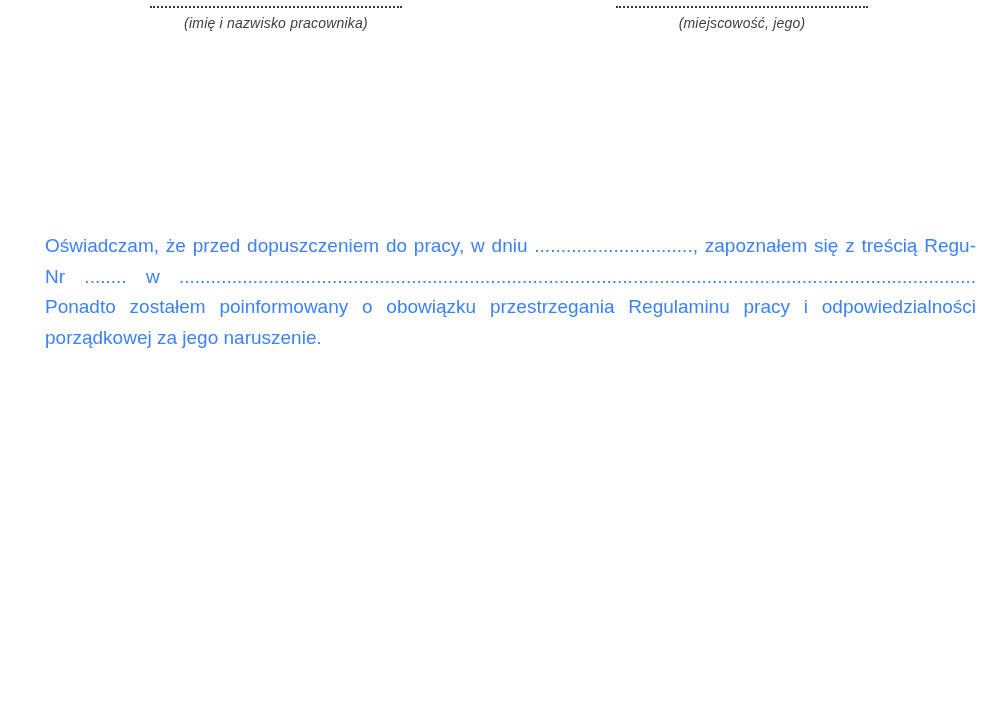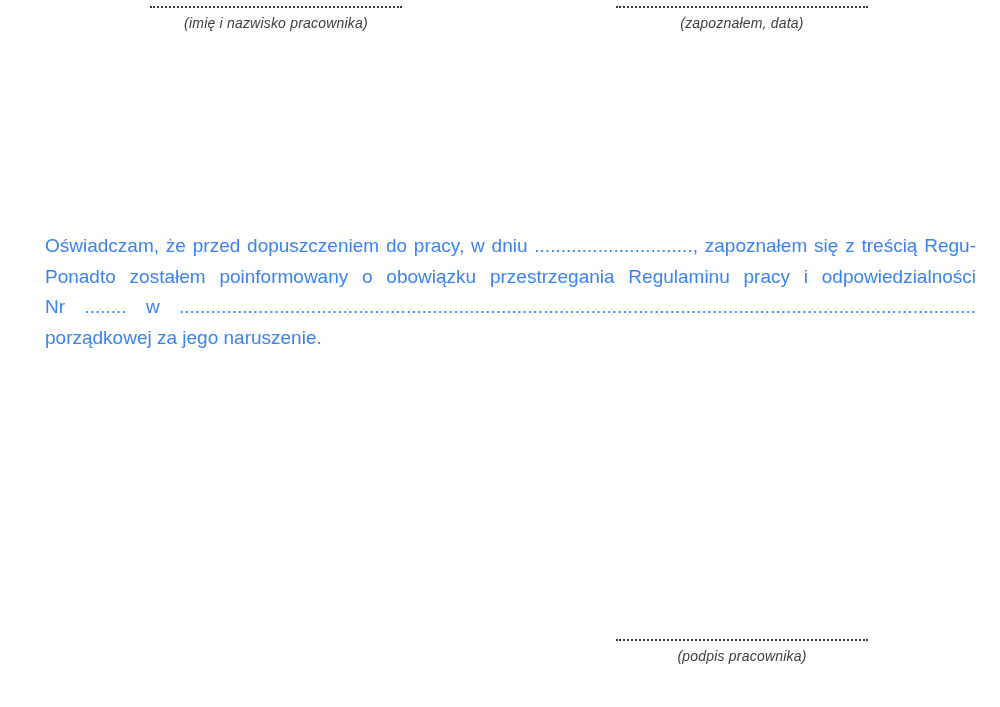--- a/index.html
+++ b/index.html
@@ -62,28 +62,24 @@
 
 <div class="page">
 
   <div class="sig-block top-left">
     <div class="dotted-line"></div>
     <div class="caption">(imię i nazwisko pracownika)</div>
   </div>
 
   <div class="sig-block top-right">
     <div class="dotted-line"></div>
-    <div class="caption">(zapoznałem, data)</div>
+    <div class="caption">(miejscowość, jego)</div>
   </div>
 
   <div class="paragraph">
     <div class="pline">Oświadczam, że przed dopuszczeniem do pracy, w dniu .............................., zapoznałem się z treścią Regu-</div>
+    <div class="pline">Nr ........ w .......................................................................................................................................................</div>
     <div class="pline">Ponadto zostałem poinformowany o obowiązku przestrzegania Regulaminu pracy i odpowiedzialności</div>
-    <div class="pline">Nr ........ w .......................................................................................................................................................</div>
     <div class="pline last">porządkowej za jego naruszenie.</div>
   </div>
 
-  <div class="sig-block bottom">
-    <div class="dotted-line"></div>
-    <div class="caption">(podpis pracownika)</div>
-  </div>
 
 </div>
 
 </body></html>

